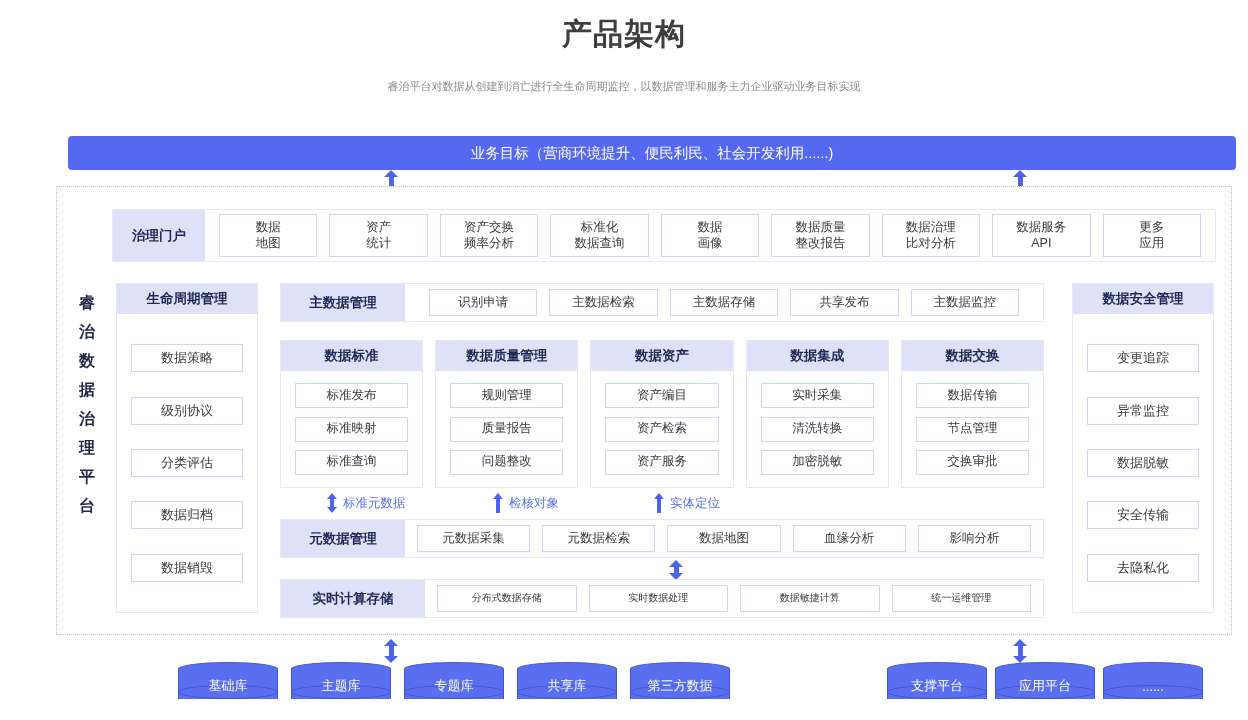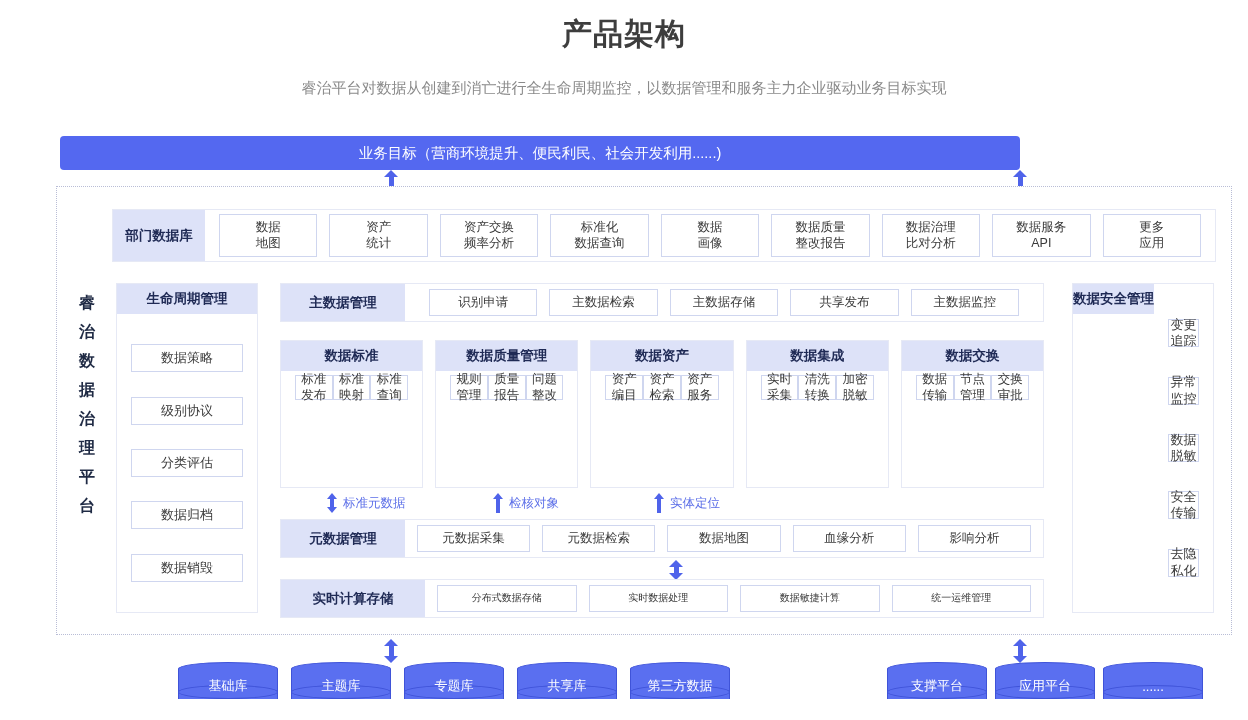--- a/index.html
+++ b/index.html
@@ -10,26 +10,26 @@
   }
   .page{position:relative;width:1248px;height:720px;}
 
   
   .title{
     position:absolute;left:0;top:14px;width:1248px;text-align:center;
     font-size:30px;font-weight:700;color:#3d3d3d;letter-spacing:1px;
   }
   .subtitle{
     position:absolute;left:0;top:79px;width:1248px;text-align:center;
-    font-size:15px;color:#8a8a8a;
+    font-size:11px;color:#8a8a8a;
   }
 
   
   .goal-bar{
-    position:absolute;left:60px;top:136px;width:960px;height:34px;
+    position:absolute;left:68px;top:136px;width:1168px;height:34px;
     background:#5468f0;border-radius:4px;
     display:flex;align-items:center;justify-content:center;
     color:#fff;font-size:14.5px;
   }
 
   
   .arrow{position:absolute;width:14px;display:flex;flex-direction:column;align-items:center;}
   .arrow .shaft{width:5px;background:#4f63ea;}
   .arrow .head-up{width:0;height:0;border-left:7px solid transparent;border-right:7px solid transparent;border-bottom:7px solid #4f63ea;}
   .arrow .head-down{width:0;height:0;border-left:7px solid transparent;border-right:7px solid transparent;border-top:7px solid #4f63ea;}
@@ -81,37 +81,37 @@
     display:flex;flex-direction:column;
   }
   .lifecycle .hdr{height:30px;}
   .lifecycle .body{flex:1;display:flex;flex-direction:column;justify-content:space-evenly;padding:6px 14px;}
   .lifecycle .cell{height:28px;}
 
   
   .security{
     position:absolute;left:1072px;top:283px;width:142px;height:330px;
     border:1px solid #e6e9f5;box-sizing:border-box;
-    display:flex;flex-direction:row;
+    display:flex;flex-direction:column;
   }
   .security .hdr{height:30px;}
   .security .body{flex:1;display:flex;flex-direction:column;justify-content:space-evenly;padding:6px 14px;}
   .security .cell{height:28px;}
 
   
   .domains{
     position:absolute;left:280px;top:340px;width:764px;height:148px;
     display:flex;gap:12px;
   }
   .domain{
     flex:1;border:1px solid #e6e9f5;box-sizing:border-box;background:#fff;
     display:flex;flex-direction:column;
   }
   .domain .hdr{height:30px;}
-  .domain .body{flex:1;display:flex;flex-direction:row;justify-content:space-evenly;padding:4px 14px;}
+  .domain .body{flex:1;display:flex;flex-direction:column;justify-content:space-evenly;padding:4px 14px;}
   .domain .cell{height:25px;font-size:12.5px;}
 
   
   .arrow-labels{position:absolute;left:280px;top:493px;width:764px;height:22px;}
   .alabel{position:absolute;display:flex;align-items:center;gap:6px;font-size:12.5px;color:#5b6ee8;}
   .mini-arrow{width:10px;height:20px;position:relative;}
   .mini-arrow .ms{position:absolute;left:3px;width:4px;background:#4f63ea;}
   .mini-arrow .mu{position:absolute;left:0;top:0;width:0;height:0;border-left:5px solid transparent;border-right:5px solid transparent;border-bottom:6px solid #4f63ea;}
   .mini-arrow .md{position:absolute;left:0;bottom:0;width:0;height:0;border-left:5px solid transparent;border-right:5px solid transparent;border-top:6px solid #4f63ea;}
 
@@ -175,21 +175,21 @@
   <div class="arrow" style="left:1013px;top:170px;height:26px;">
     <div class="head-up"></div>
     <div class="shaft" style="height:12px;"></div>
     <div class="head-down"></div>
   </div>
 
   <div class="platform"></div>
   <div class="vert-label">睿<br>治<br>数<br>据<br>治<br>理<br>平<br>台</div>
 
   <div class="portal">
-    <div class="hdr">部门数据库</div>
+    <div class="hdr">治理门户</div>
     <div class="apps">
       <div class="cell two">
         <span>数据</span>
         <span>地图</span>
       </div>
       <div class="cell two">
         <span>资产</span>
         <span>统计</span>
       </div>
       <div class="cell two">

